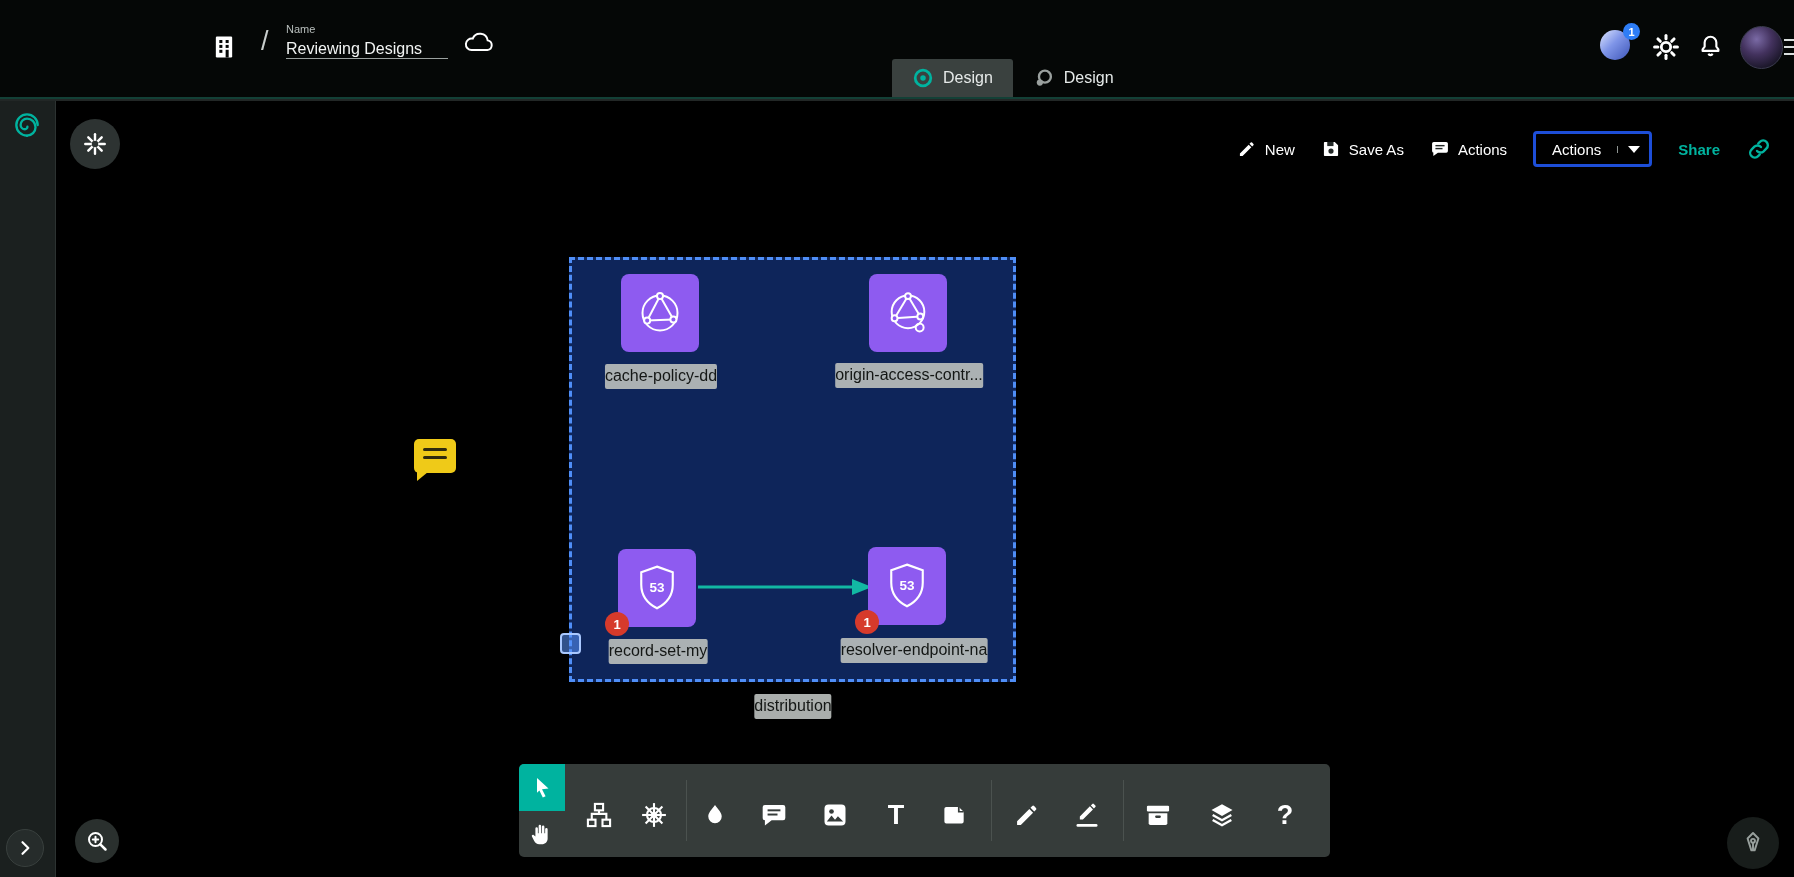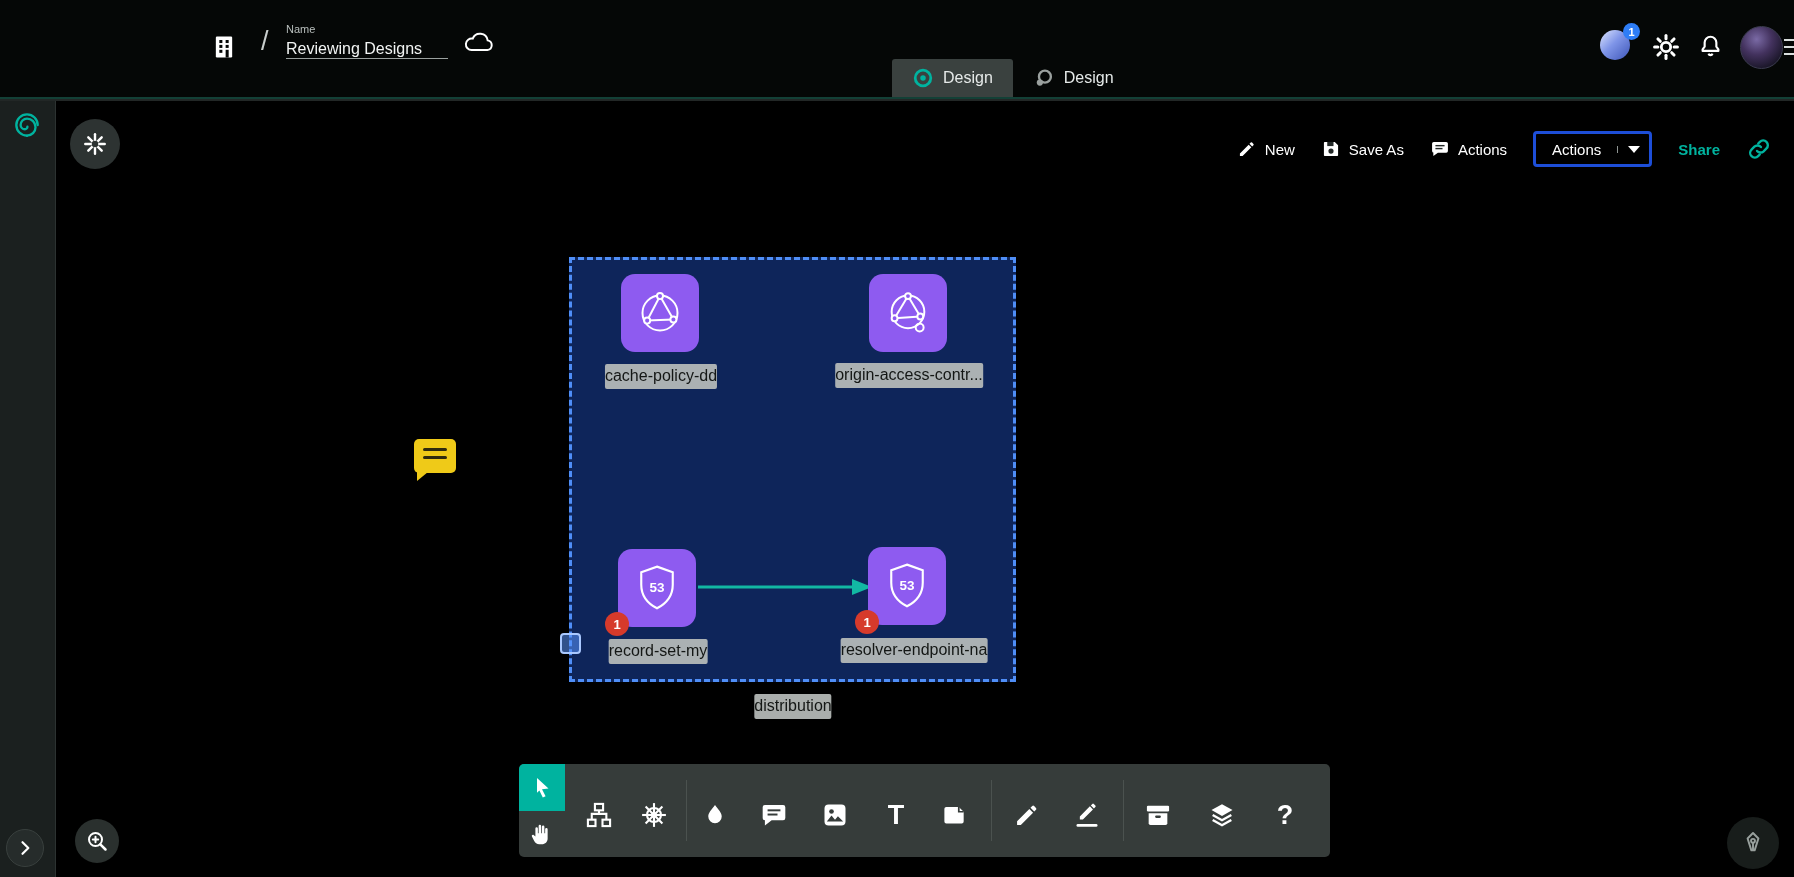--- a/index.html
+++ b/index.html
@@ -66,21 +66,21 @@
   #actions-label { display:flex; align-items:center; padding:0 16px; font-size:15px; }
   #actions-caret { display:flex; align-items:center; justify-content:center; width:32px;
     border-left:1px solid #8f9593; }
   .caret { width:0; height:0; border-left:6px solid transparent; border-right:6px solid transparent;
     border-top:7px solid #fff; }
   #share-btn { color:#00B39F; font-size:15px; font-weight:bold; }
 
   
   #group { position:absolute; left:513px; top:156px; width:447px; height:425px;
     background:rgba(32,82,200,0.45); border:3px dashed #4f8ef7; }
-  .node { position:absolute; width:78px; height:78px; background:#8E5BF0; border-radius:14px;
+  .node { position:absolute; width:78px; height:78px; background:#8E5BF0; border-radius:8px;
     display:flex; align-items:center; justify-content:center; z-index:5; }
   #node-cache    { left:565px; top:173px; }
   #node-origin   { left:813px; top:173px; }
   #node-record   { left:562px; top:448px; }
   #node-resolver { left:812px; top:446px; }
   .rbadge { position:absolute; left:-13px; bottom:-9px; width:24px; height:24px; border-radius:50%;
     background:#d63a2b; color:#fff; font-size:13px; font-weight:bold;
     display:flex; align-items:center; justify-content:center; z-index:6; }
   .nlabel { position:absolute; transform:translateX(-50%); z-index:6;
     background:rgba(185,189,187,0.92); color:#141715; font-size:16px; line-height:1;

